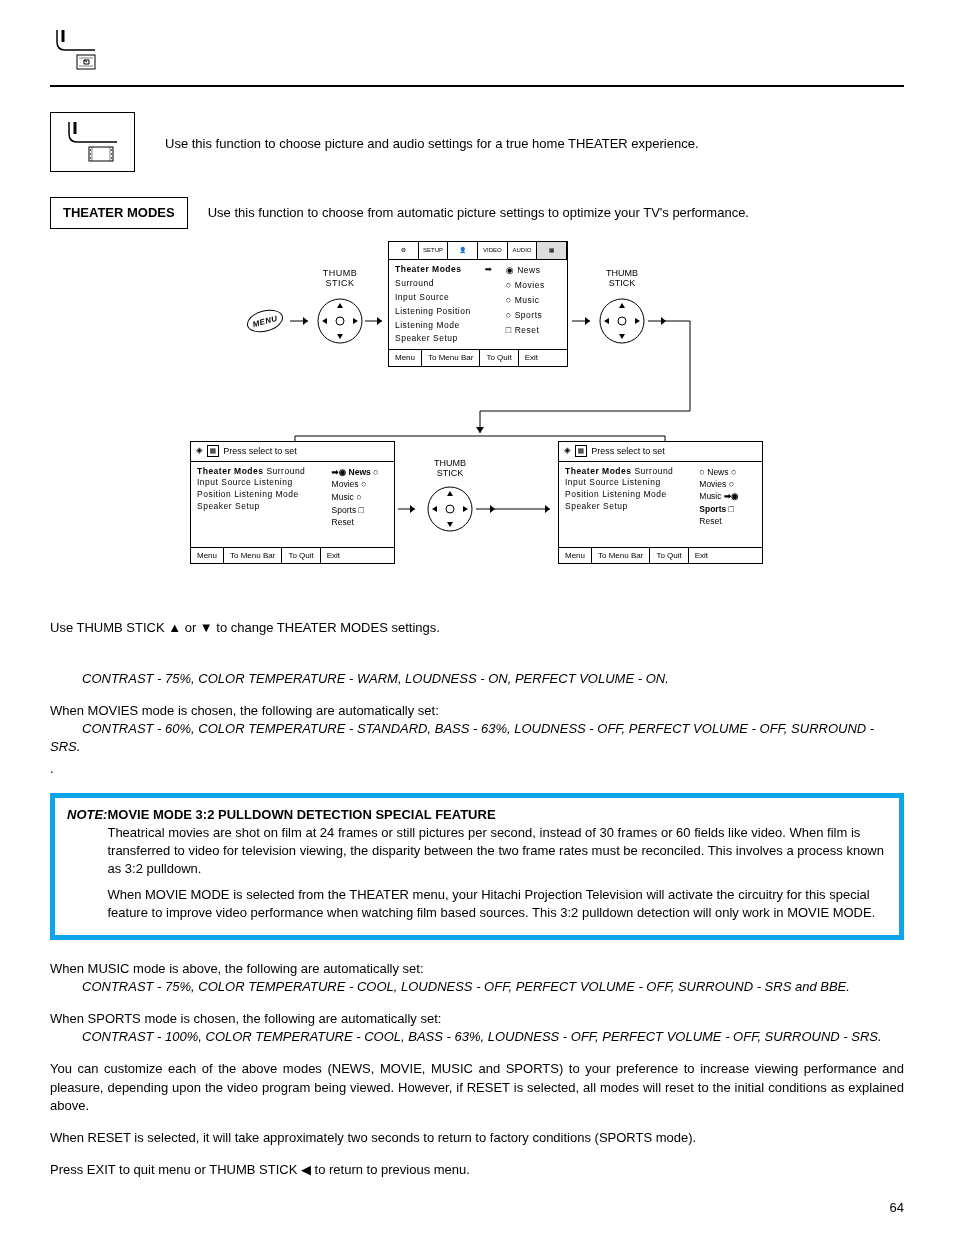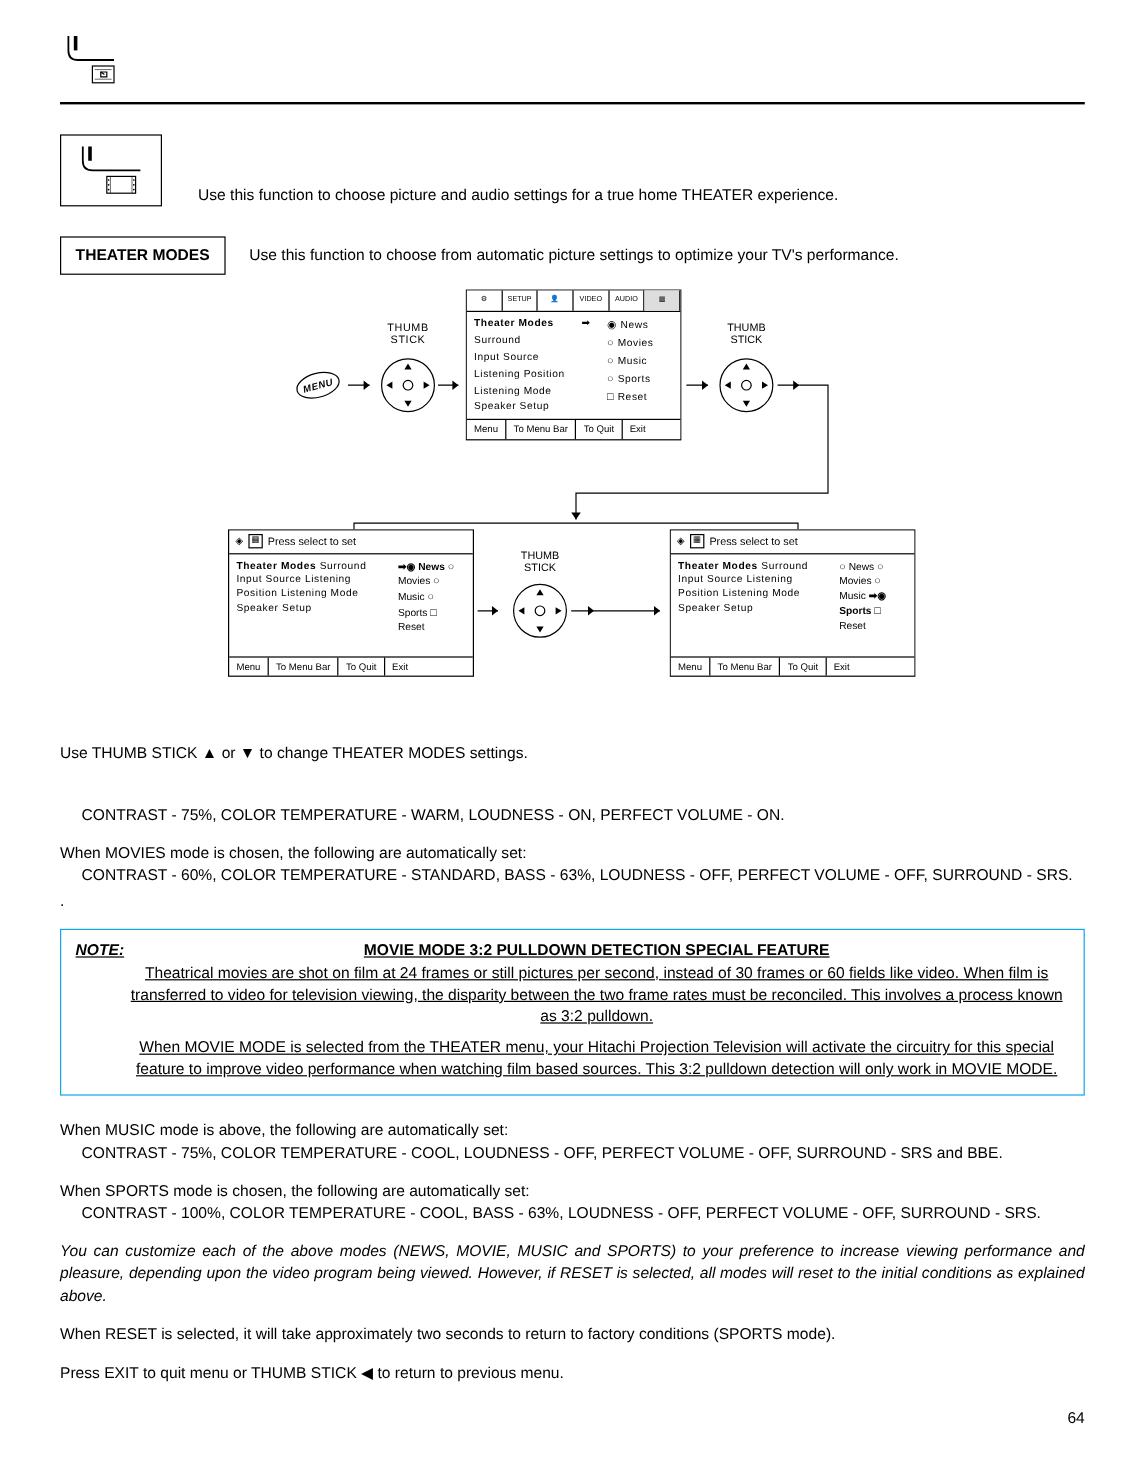--- a/index.html
+++ b/index.html
@@ -18,21 +18,21 @@
     margin-left: 5px;
     margin-bottom: 10px;
   }
   .hr {
     border: none;
     border-top: 2px solid #000;
     margin: 0 0 25px 0;
   }
   .header-row {
     display: flex;
-    align-items: flex-end;
+    align-items: center;
     gap: 30px;
     margin-bottom: 25px;
   }
   .header-icon {
     border: 1px solid #000;
     width: 85px;
     height: 60px;
     display:flex;
     align-items:center;
     justify-content:center;
@@ -76,34 +76,33 @@
     font-size:8.5px;
     background:#fff;
   }
   .small-box .hdr { display:flex; align-items:center; gap:4px; border-bottom:1px solid #000; padding:3px 5px;}
   .small-box .body { display:flex; padding:4px 6px; gap:14px; min-height:85px;}
   .small-box .footer { border-top:1px solid #000; display:flex; font-size:8px;}
   .small-box .footer div { padding:2px 6px; border-right:1px solid #000;}
   .small-box .footer div:last-child{border-right:none;}
 
   .para { margin: 0 0 14px 0; }
-  .indent { margin-left: 18px; }
+  .indent { margin-left: 32px; font-style: italic; }
   .note-box {
-    border: 1px solid #0ea5e9;
+    border: 5px solid #0ea5e9;
     padding: 8px 12px 12px 12px;
     margin-bottom: 20px;
     display:flex;
     gap:0;
-    text-decoration:underline;
   }
   .note-label { font-style: italic; font-weight: bold; flex-shrink:0;}
-  .note-content { flex:1;text-align:center;}
+  .note-content { flex:1;}
   .note-title { font-weight: bold; }
   .page-num { text-align:right; margin-top:20px;}
-  .justify { text-align: justify; font-style: italic; }
+  .justify { text-align: justify; }
   svg { display:block;}
   .bullet-o::before{content:"○ "; font-size:9px;}
   .bullet-fill::before{content:"◉ "; font-size:9px;}
   .bullet-sq::before{content:"□ "; font-size:9px;}
   .bold{font-weight:bold;}
 </style>
 </head>
 <body>
 
 <div class="top-icon-row">

